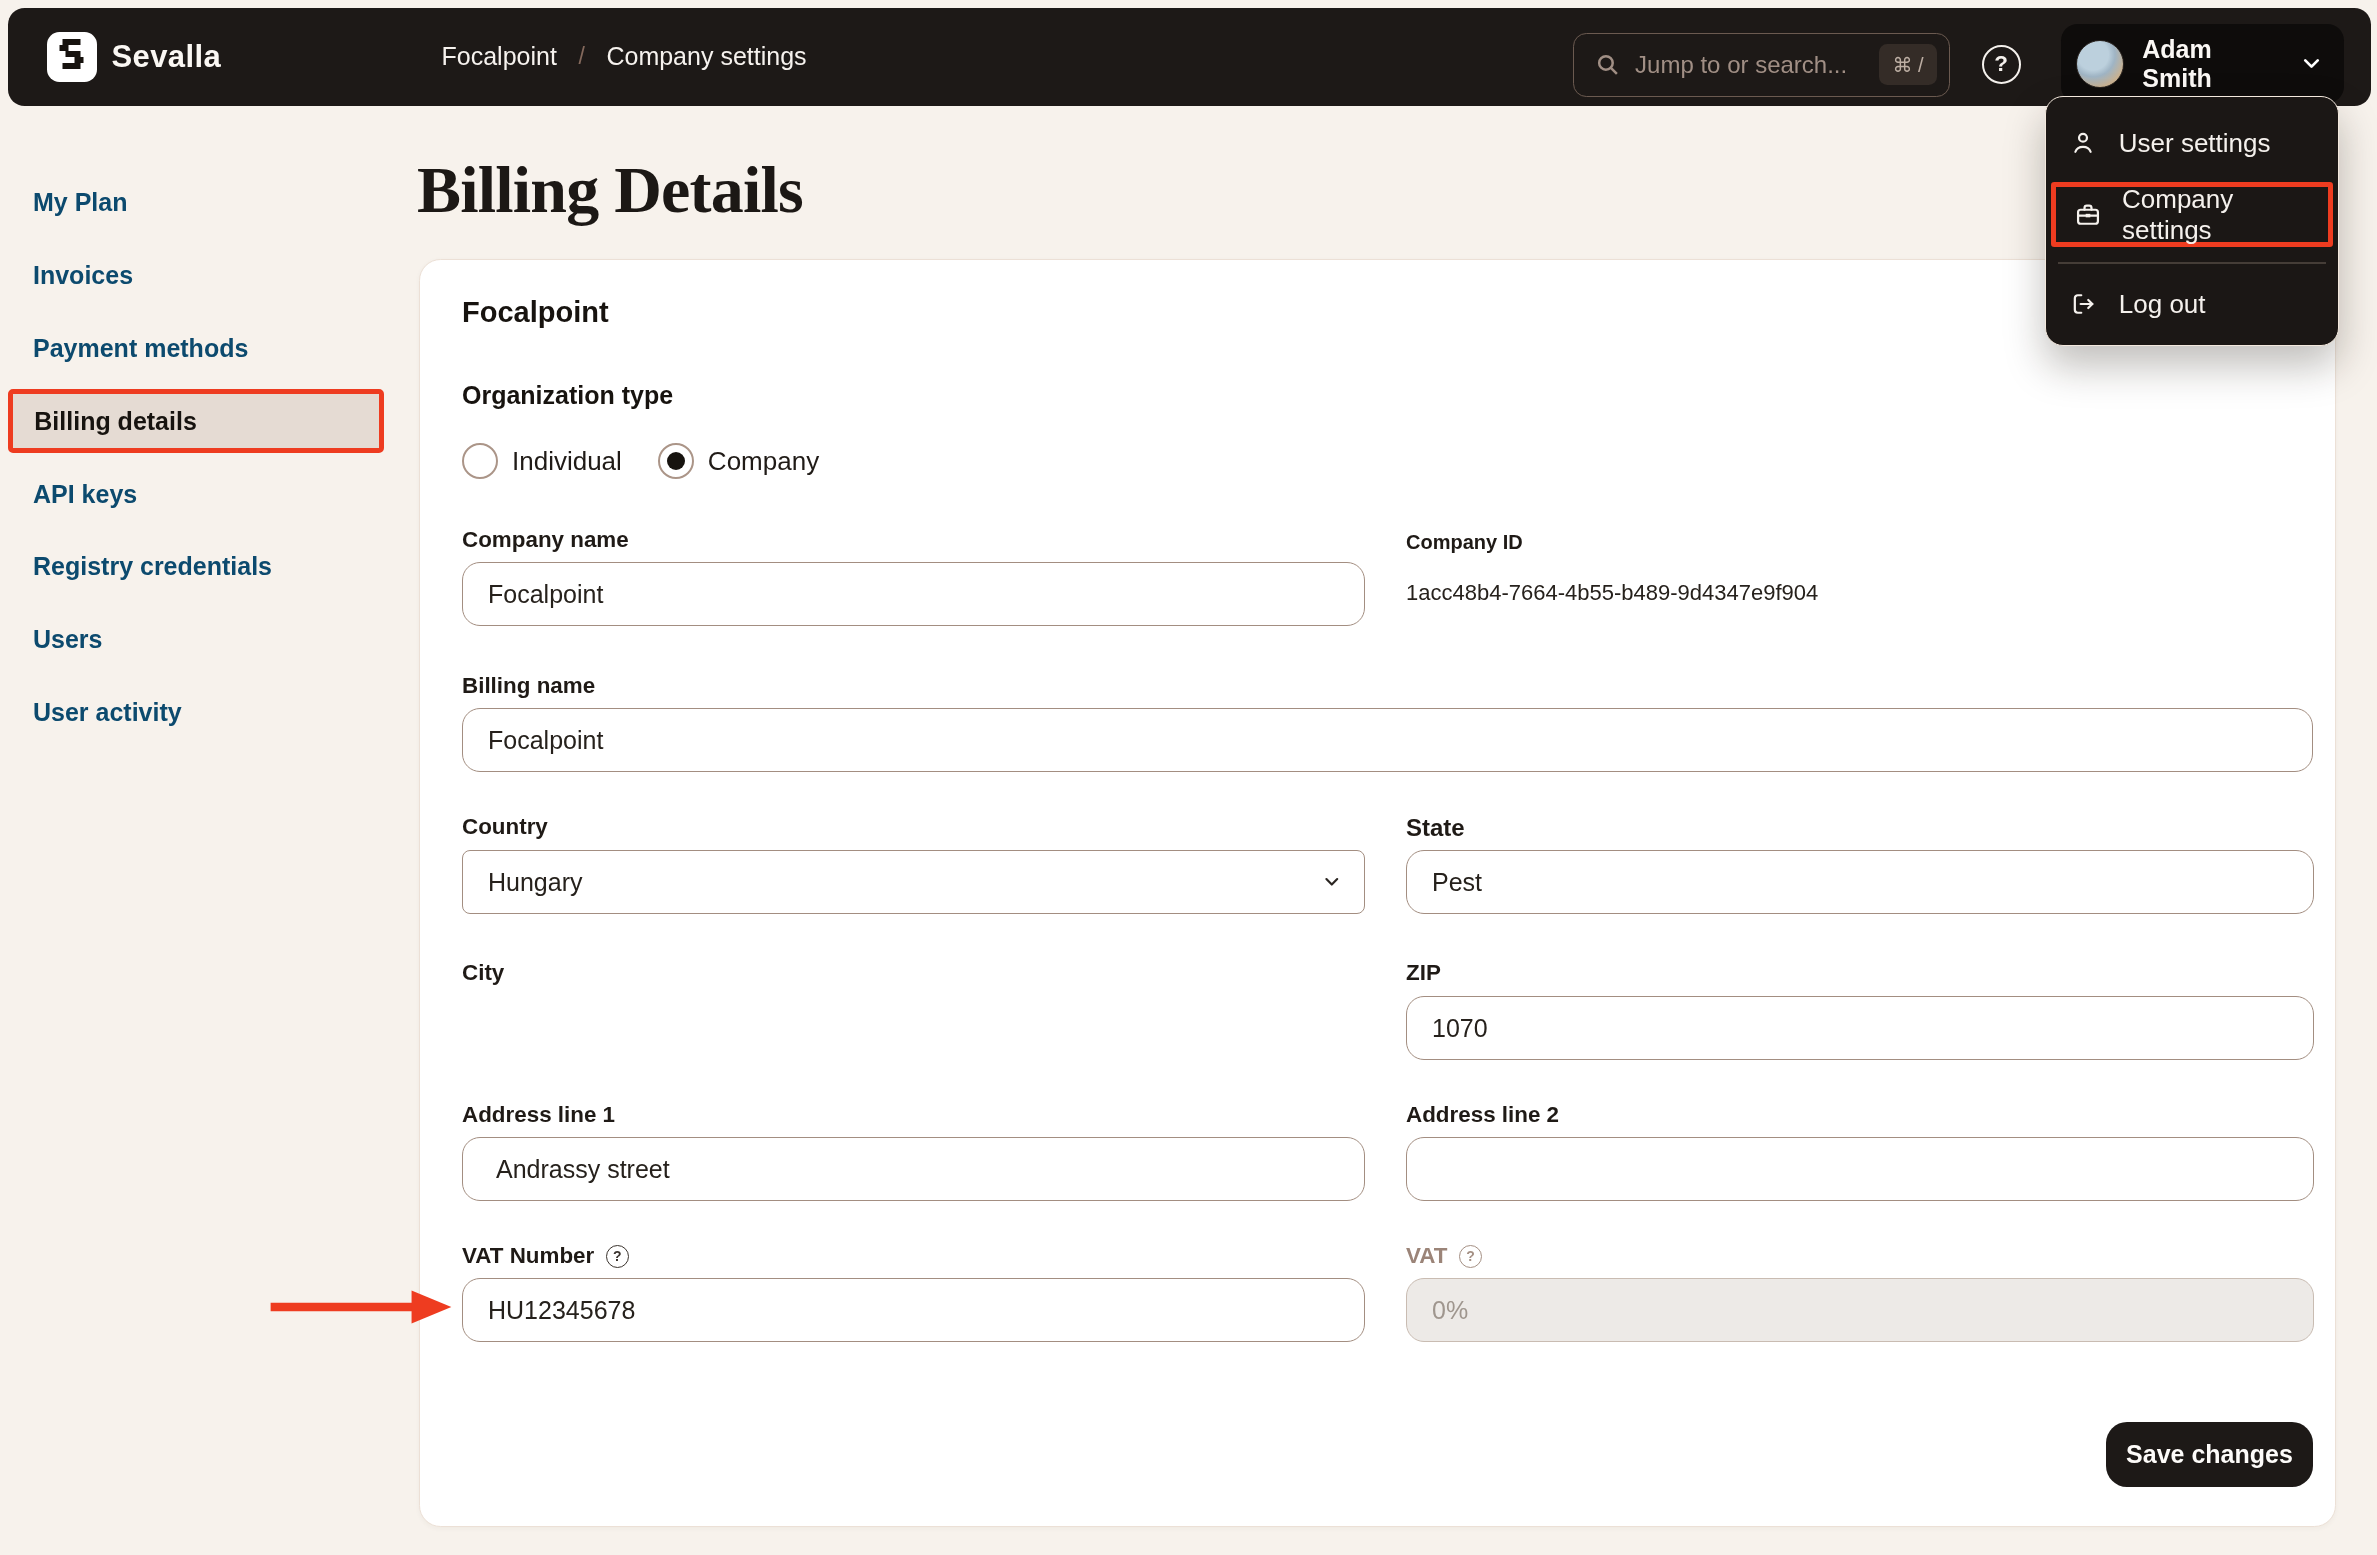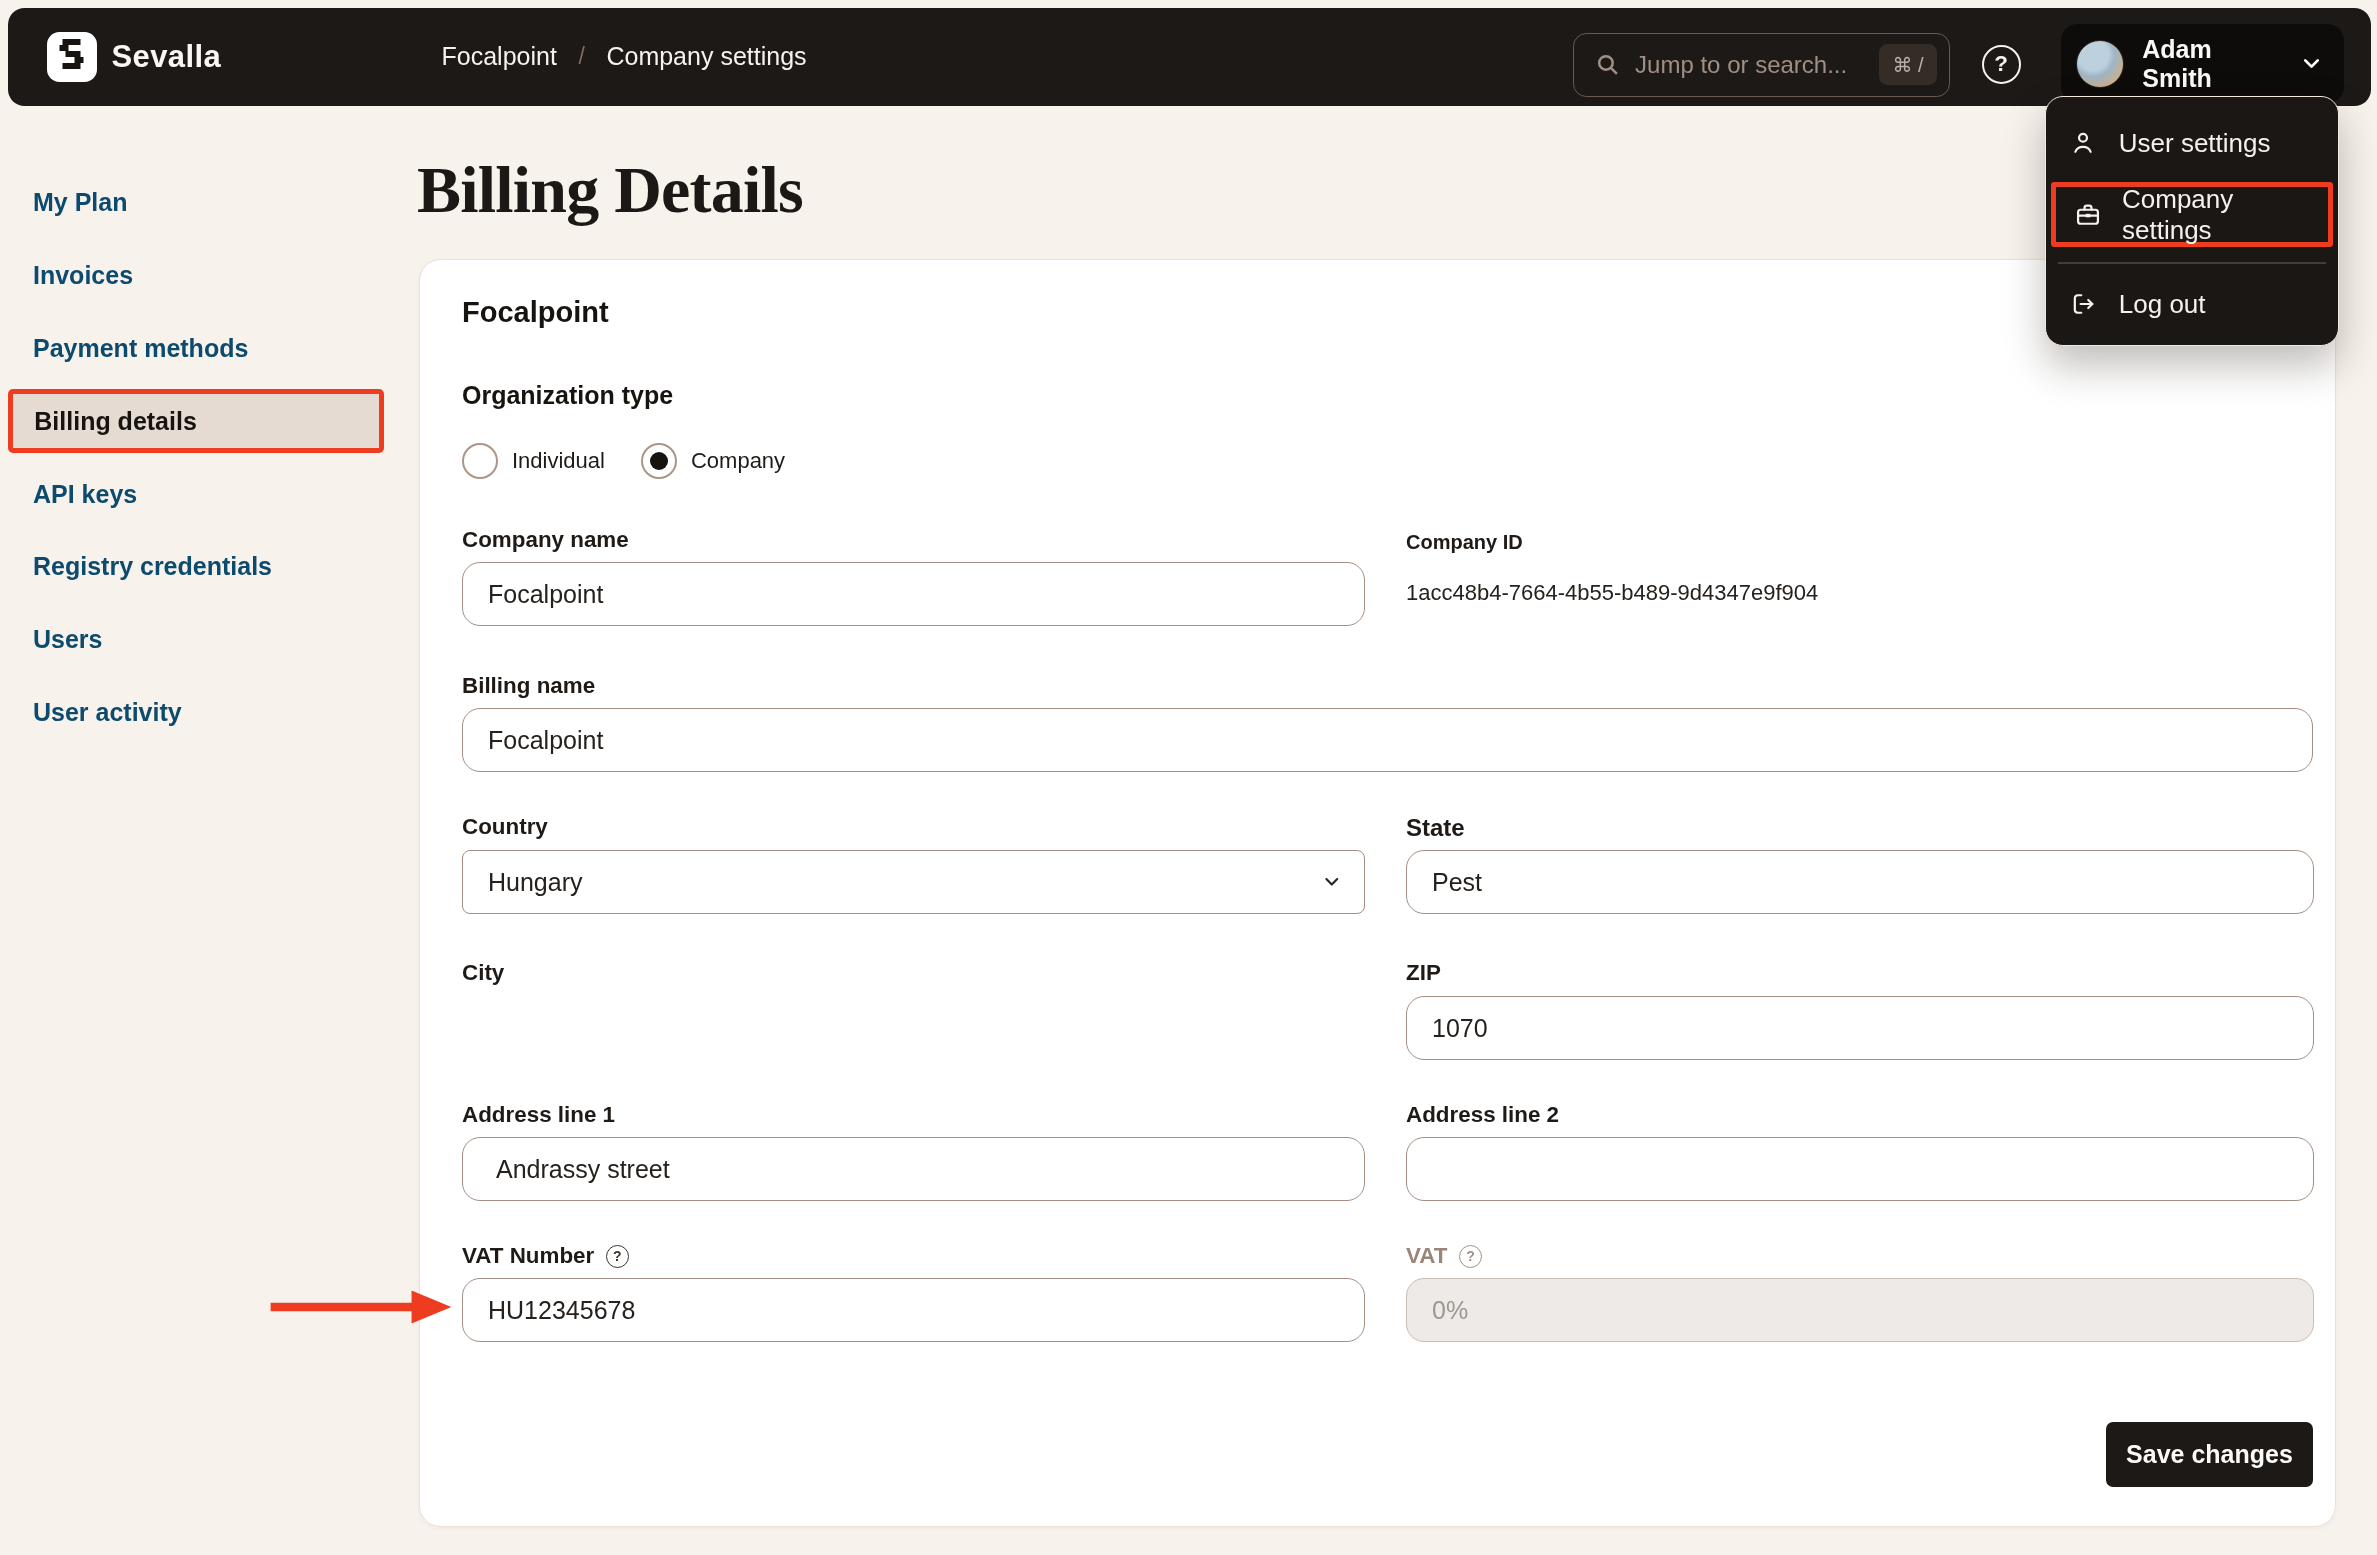--- a/index.html
+++ b/index.html
@@ -105,21 +105,21 @@
     box-shadow:0 1.7px 5px rgba(60,40,20,.04);
   }
   .card-title { position:absolute; left:42px; top:36px; font-size:29px; font-weight:700; color:#17130f; }
   .section-label { position:absolute; left:42px; top:121px; font-size:25px; font-weight:700; color:#17130f; }
   .radio-row { position:absolute; left:42px; top:182px; height:38px; display:flex; align-items:center; }
   .radio-outer {
     width:36px; height:36px; border-radius:50%; border:2.5px solid #ab9588; background:#fff;
     display:flex; align-items:center; justify-content:center; flex:0 0 auto;
   }
   .radio-dot { width:18px; height:18px; border-radius:50%; background:#17130f; }
-  .radio-label { font-size:22px; color:#201b17; margin-left:14px; }
+  .radio-label { font-size:26px; color:#201b17; margin-left:14px; }
   .gap1 { width:36px; } 
   .field-label { position:absolute; font-size:22.4px; font-weight:700; color:#1f1a16; display:flex; align-items:center; gap:11.6px; }
   .field-label.muted { color:#9b8478; }
   .qmark {
     width:23px; height:23px; border:1.7px solid #3a332d; border-radius:50%;
     display:flex; align-items:center; justify-content:center;
     font-size:14px; font-weight:700; color:#3a332d;
   }
   .qmark.muted { border-color:#a59084; color:#a59084; }
   .tinput {
@@ -130,21 +130,21 @@
   .tinput:disabled { background:#edeae7; border-color:#c9bcb2; color:#a09archive890; }
   .tinput.disabled { background:#edeae7; border-color:#c9bcb2; color:#9f968e; }
   .select-box {
     position:absolute; height:64px; border:1.7px solid #a38e81; border-radius:8px; background:#fff;
     display:flex; align-items:center; justify-content:space-between;
     font-size:25px; color:#26211c; padding:0 21.6px 0 25px;
   }
   .id-value { position:absolute; font-size:22px; color:#26211c; }
   .save-btn {
     position:absolute; left:1686px; top:1162px; width:207px; height:65px;
-    background:#1d1917; color:#fdfbf9; border:none; border-radius:7px;
+    background:#1d1917; color:#fdfbf9; border:none; border-radius:21px;
     font-family:"Liberation Sans", sans-serif; font-size:25px; font-weight:700;
   }
   .annot-arrow { position:absolute; left:264px; top:1287px; z-index:4; }
 </style>
 </head>
 <body>
 
 <header class="topbar">
   <div class="logo-box">
     <svg width="33" height="36" viewBox="0 0 10 12">

